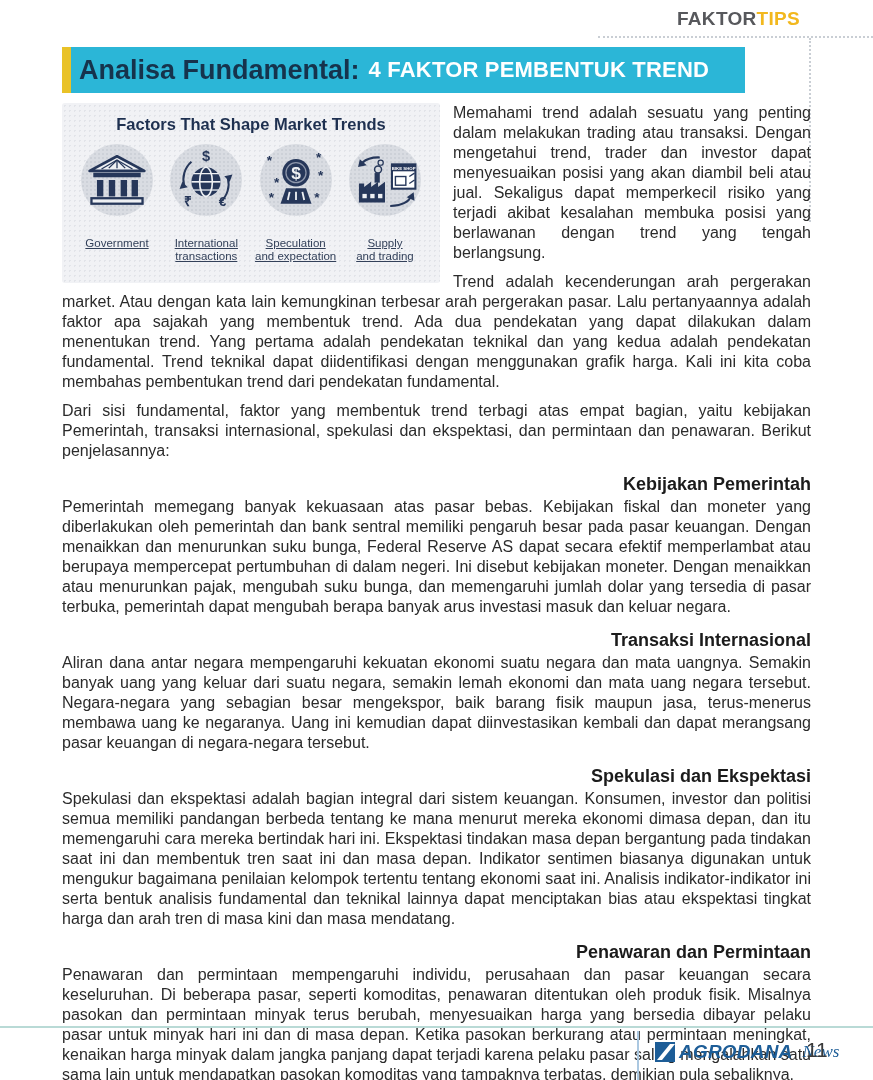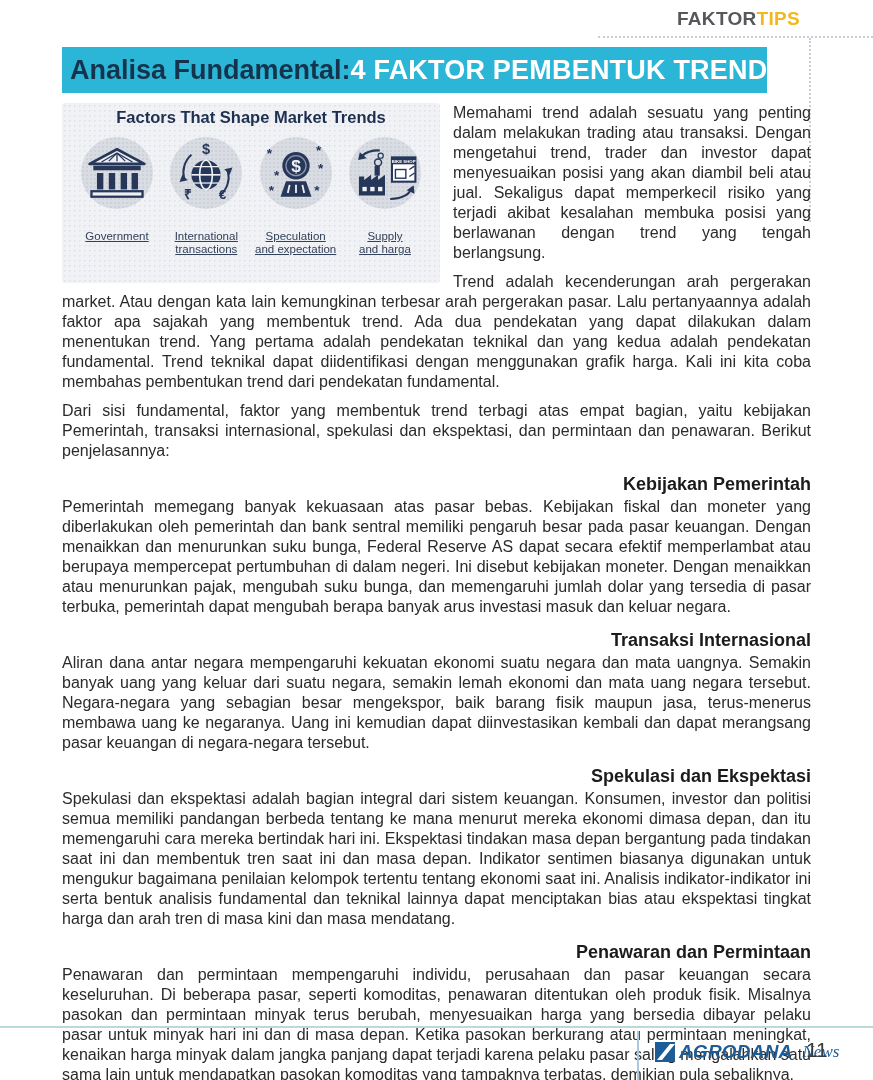--- a/index.html
+++ b/index.html
@@ -13,36 +13,36 @@
   .brand .b1 { color:#57585c; font-weight:600; }
   .brand .b2 { color:#f2b81e; font-weight:700; }
   .dot-h { position:absolute; top:36px; left:598px; width:275px; border-top:2px dotted #c9ced4; }
   .dot-v { position:absolute; top:38px; left:809px; height:184px; border-left:2px dotted #c9ced4; }
 
   
   .titlebar { position:absolute; top:47px; left:62px; width:683px; height:46px; display:flex; }
   .titlebar .accent { width:9px; background:#e9c227; }
   .titlebar .bar { flex:1; background:#2bb6d7; display:flex; align-items:center; padding-left:8px; white-space:nowrap; }
   .titlebar .t1 { color:#16334c; font-weight:bold; font-size:27px; }
-  .titlebar .t2 { color:#ffffff; font-weight:bold; font-size:27px; margin-left:0; letter-spacing:.2px; }
+  .titlebar .t2 { color:#ffffff; font-weight:bold; font-size:22px; margin-left:9px; letter-spacing:.2px; }
 
   
   .content { position:absolute; top:103px; left:62px; width:749px; font-size:16px; line-height:20px; text-align:justify; }
   .content p { margin:0 0 9px 0; }
   .content h3 { margin:12px 0 2px 0; font-size:18px; line-height:22px; color:#1b1b1b; text-align:right; }
 
   
   .figure {
     float:left; width:378px; height:180px; margin:0 13px 6px 0;
     background-color:#f1f2f5;
     background-image:radial-gradient(#e2e4e9 1px, transparent 1px);
     background-size:5px 5px; border-radius:3px;
     display:flex; flex-direction:column; align-items:center;
   }
-  .fig-title { font-size:16.5px; font-weight:bold; color:#1e3050; margin-top:4px; text-align:center; }
+  .fig-title { font-size:16.5px; font-weight:bold; color:#1e3050; margin-top:11px; text-align:center; }
   .fig-row { display:flex; justify-content:space-between; width:352px; margin-top:10px; }
   .fig-item { width:84px; display:flex; flex-direction:column; align-items:center; }
   .fig-circle {
     width:72px; height:72px; border-radius:50%;
     background-color:#d9dce2;
     background-image:radial-gradient(#cdd1d8 1px, transparent 1px);
     background-size:4px 4px;
     display:flex; align-items:center; justify-content:center;
   }
   .fig-label { margin-top:21px; font-size:11.5px; line-height:13px; color:#33415a; text-align:center;text-decoration:underline; }
@@ -173,21 +173,21 @@
               <text x="59.5" y="22.5" font-size="5" fill="#ffffff" text-anchor="middle" font-weight="bold">BIKE SHOP</text>
               <line x1="66" y1="30" x2="72" y2="26" stroke="#26375a" stroke-width="1.6"></line>
               <line x1="66" y1="38" x2="72" y2="34" stroke="#26375a" stroke-width="1.6"></line>
               <rect x="50" y="30" width="12" height="10" fill="none" stroke="#26375a" stroke-width="1.6"></rect>
               <path d="M44 64 A 24 14 0 0 0 68 52" fill="none" stroke="#26375a" stroke-width="2.4"></path>
               <polygon points="71,48 72,58 63,54" fill="#26375a"></polygon>
             </svg>
           </div>
           <div class="fig-label">
             <div>Supply</div>
-            <div>and harga</div>
+            <div>and trading</div>
           </div>
         </div>
 
       </div>
     </div>
 
     <p>Memahami trend adalah sesuatu yang penting dalam melakukan trading atau transaksi. Dengan mengetahui trend, trader dan investor dapat menyesuaikan posisi yang akan diambil beli atau jual. Sekaligus dapat memperkecil risiko yang terjadi akibat kesalahan membuka posisi yang berlawanan dengan trend yang tengah berlangsung.</p>
     <p>Trend adalah kecenderungan arah pergerakan market. Atau dengan kata lain kemungkinan terbesar arah pergerakan pasar. Lalu pertanyaannya adalah faktor apa sajakah yang membentuk trend. Ada dua pendekatan yang dapat dilakukan dalam menentukan trend. Yang pertama adalah pendekatan teknikal dan yang kedua adalah pendekatan fundamental. Trend teknikal dapat diidentifikasi dengan menggunakan grafik harga. Kali ini kita coba membahas pembentukan trend dari pendekatan fundamental.</p>
     <p>Dari sisi fundamental, faktor yang membentuk trend terbagi atas empat bagian, yaitu kebijakan Pemerintah, transaksi internasional, spekulasi dan ekspektasi, dan permintaan dan penawaran. Berikut penjelasannya:</p>
 

